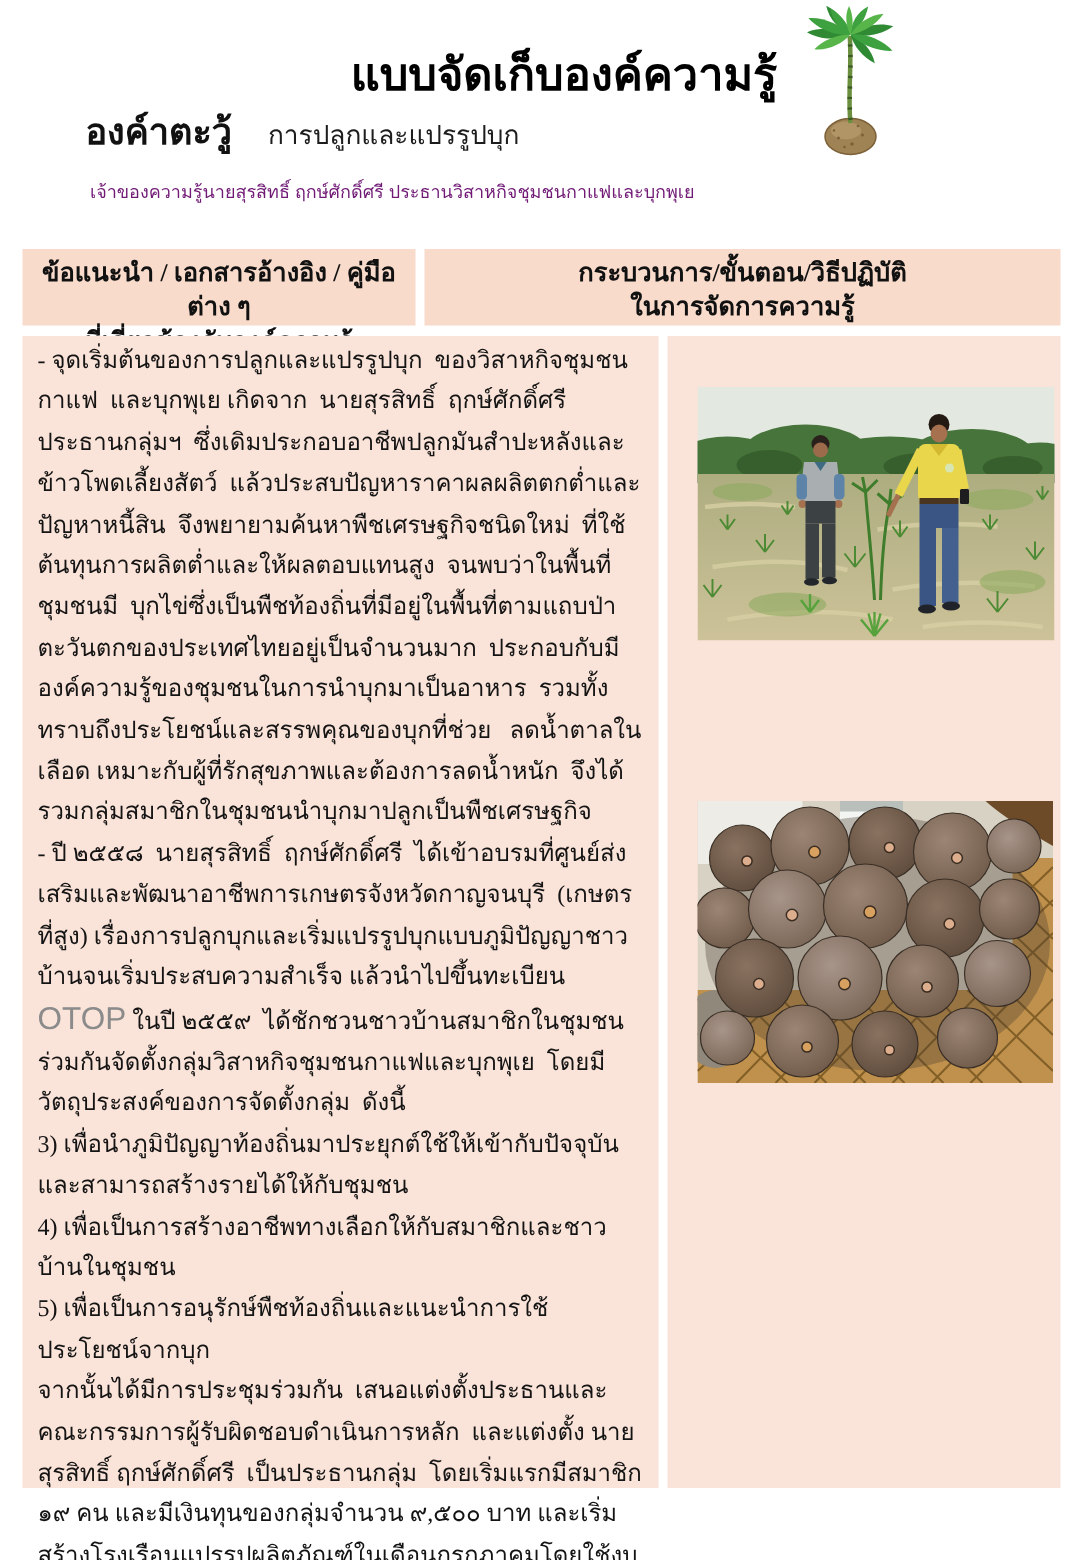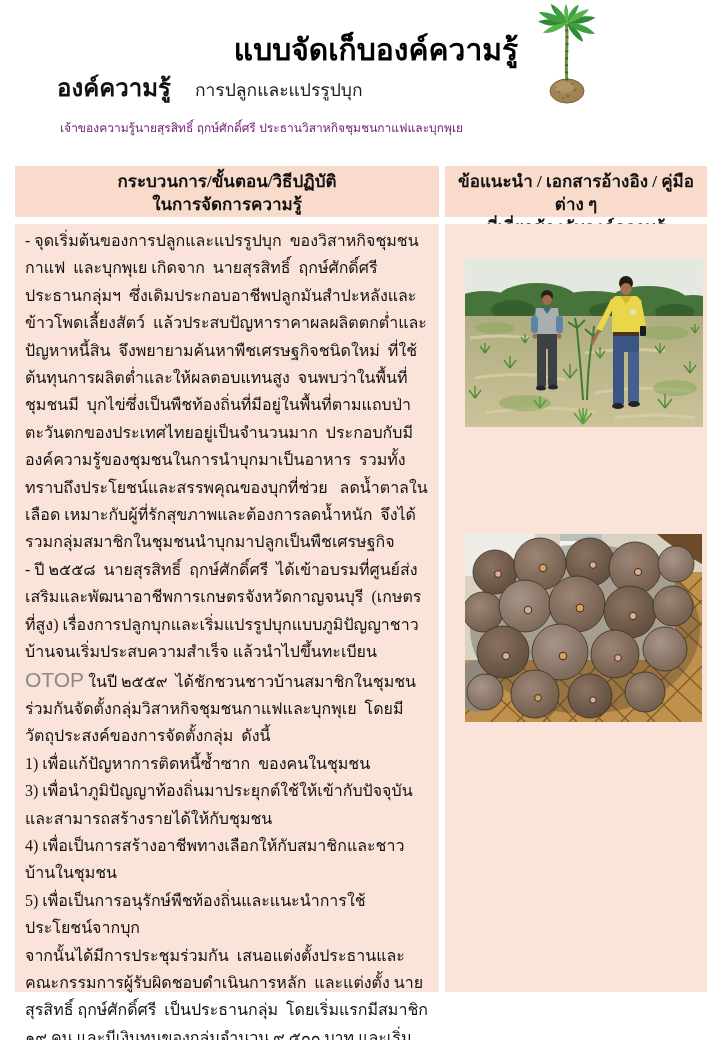--- a/index.html
+++ b/index.html
@@ -71,42 +71,41 @@
           <path transform="rotate(-90)" d="M0 0 C5 -3 13 -4 19 -1 C13 2 5 2 0 0 Z"></path>
           <path transform="rotate(-30)" d="M0 0 C7 -4 18 -5 26 -1 C18 3 7 3 0 0 Z"></path>
         </g>
       </g>
     </svg>
   </div>
 
   <div class="doc-title">แบบจัดเก็บองค์ความรู้</div>
 
   <div class="k-line">
-    <span class="k-label">องค์ความรู้</span><span class="k-value">การปลูกและแปรรูปบุก</span>
+    <span class="k-label">องค์าตะวู้</span><span class="k-value">การปลูกและแปรรูปบุก</span>
   </div>
 
   <div class="owner-line">เจ้าของความรู้นายสุรสิทธิ์ ฤกษ์ศักดิ์ศรี  ประธานวิสาหกิจชุมชนกาแฟและบุกพุเย</div>
 
   <div class="km-table">
     <div class="hdr-row">
+      <div class="hdr-cell hdr-right">
+        <div>ข้อแนะนำ / เอกสารอ้างอิง / คู่มือต่าง ๆ</div>
+        <div>ที่เกี่ยวข้องกับองค์ความรู้</div>
+      </div>
       <div class="hdr-cell hdr-left">
         <div>กระบวนการ/ขั้นตอน/วิธีปฏิบัติ</div>
         <div>ในการจัดการความรู้</div>
-      </div>
-      <div class="hdr-cell hdr-right">
-        <div>ข้อแนะนำ / เอกสารอ้างอิง / คู่มือต่าง ๆ</div>
-        <div>ที่เกี่ยวข้องกับองค์ความรู้</div>
       </div>
     </div>
 
     <div class="body-row">
       <div class="body-left">
         <p>- จุดเริ่มต้นของการปลูกและแปรรูปบุก  ของวิสาหกิจชุมชนกาแฟ  และบุกพุเย เกิดจาก  นายสุรสิทธิ์  ฤกษ์ศักดิ์ศรี  ประธานกลุ่มฯ  ซึ่งเดิมประกอบอาชีพปลูกมันสำปะหลังและข้าวโพดเลี้ยงสัตว์  แล้วประสบปัญหาราคาผลผลิตตกต่ำและปัญหาหนี้สิน  จึงพยายามค้นหาพืชเศรษฐกิจชนิดใหม่  ที่ใช้ต้นทุนการผลิตต่ำและให้ผลตอบแทนสูง  จนพบว่าในพื้นที่ชุมชนมี  บุกไข่ซึ่งเป็นพืชท้องถิ่นที่มีอยู่ในพื้นที่ตามแถบป่าตะวันตกของประเทศไทยอยู่เป็นจำนวนมาก  ประกอบกับมีองค์ความรู้ของชุมชนในการนำบุกมาเป็นอาหาร  รวมทั้งทราบถึงประโยชน์และสรรพคุณของบุกที่ช่วย   ลดน้ำตาลในเลือด เหมาะกับผู้ที่รักสุขภาพและต้องการลดน้ำหนัก  จึงได้รวมกลุ่มสมาชิกในชุมชนนำบุกมาปลูกเป็นพืชเศรษฐกิจ</p>
         <p><span>- ปี ๒๕๕๘  นายสุรสิทธิ์  ฤกษ์ศักดิ์ศรี  ได้เข้าอบรมที่ศูนย์ส่งเสริมและพัฒนาอาชีพการเกษตรจังหวัดกาญจนบุรี  (เกษตรที่สูง) เรื่องการปลูกบุกและเริ่มแปรรูปบุกแบบภูมิปัญญาชาวบ้านจนเริ่มประสบความสำเร็จ แล้วนำไปขึ้นทะเบียน </span><span class="otop">OTOP</span><span> ในปี ๒๕๕๙  ได้ชักชวนชาวบ้านสมาชิกในชุมชนร่วมกันจัดตั้งกลุ่มวิสาหกิจชุมชนกาแฟและบุกพุเย  โดยมีวัตถุประสงค์ของการจัดตั้งกลุ่ม  ดังนี้</span></p>
-        <div class="obj">1) เพื่อแก้ปัญหาการติดหนี้ซ้ำซาก  ของคนในชุมชน</div>
         <div class="obj">3) เพื่อนำภูมิปัญญาท้องถิ่นมาประยุกต์ใช้ให้เข้ากับปัจจุบันและสามารถสร้างรายได้ให้กับชุมชน</div>
         <div class="obj">4) เพื่อเป็นการสร้างอาชีพทางเลือกให้กับสมาชิกและชาวบ้านในชุมชน</div>
         <div class="obj">5) เพื่อเป็นการอนุรักษ์พืชท้องถิ่นและแนะนำการใช้ประโยชน์จากบุก</div>
         <p>จากนั้นได้มีการประชุมร่วมกัน  เสนอแต่งตั้งประธานและคณะกรรมการผู้รับผิดชอบดำเนินการหลัก  และแต่งตั้ง นายสุรสิทธิ์ ฤกษ์ศักดิ์ศรี  เป็นประธานกลุ่ม  โดยเริ่มแรกมีสมาชิก ๑๙ คน และมีเงินทุนของกลุ่มจำนวน ๙,๕๐๐ บาท และเริ่มสร้างโรงเรือนแปรรูปผลิตภัณฑ์ในเดือนกรกฎาคมโดยใช้งบประมาณจากโครงการประชารัฐ</p>
       </div>
 
       <div class="body-right">
 
         <div class="photo1">
           <svg viewBox="0 0 238 169" width="238" height="169">

